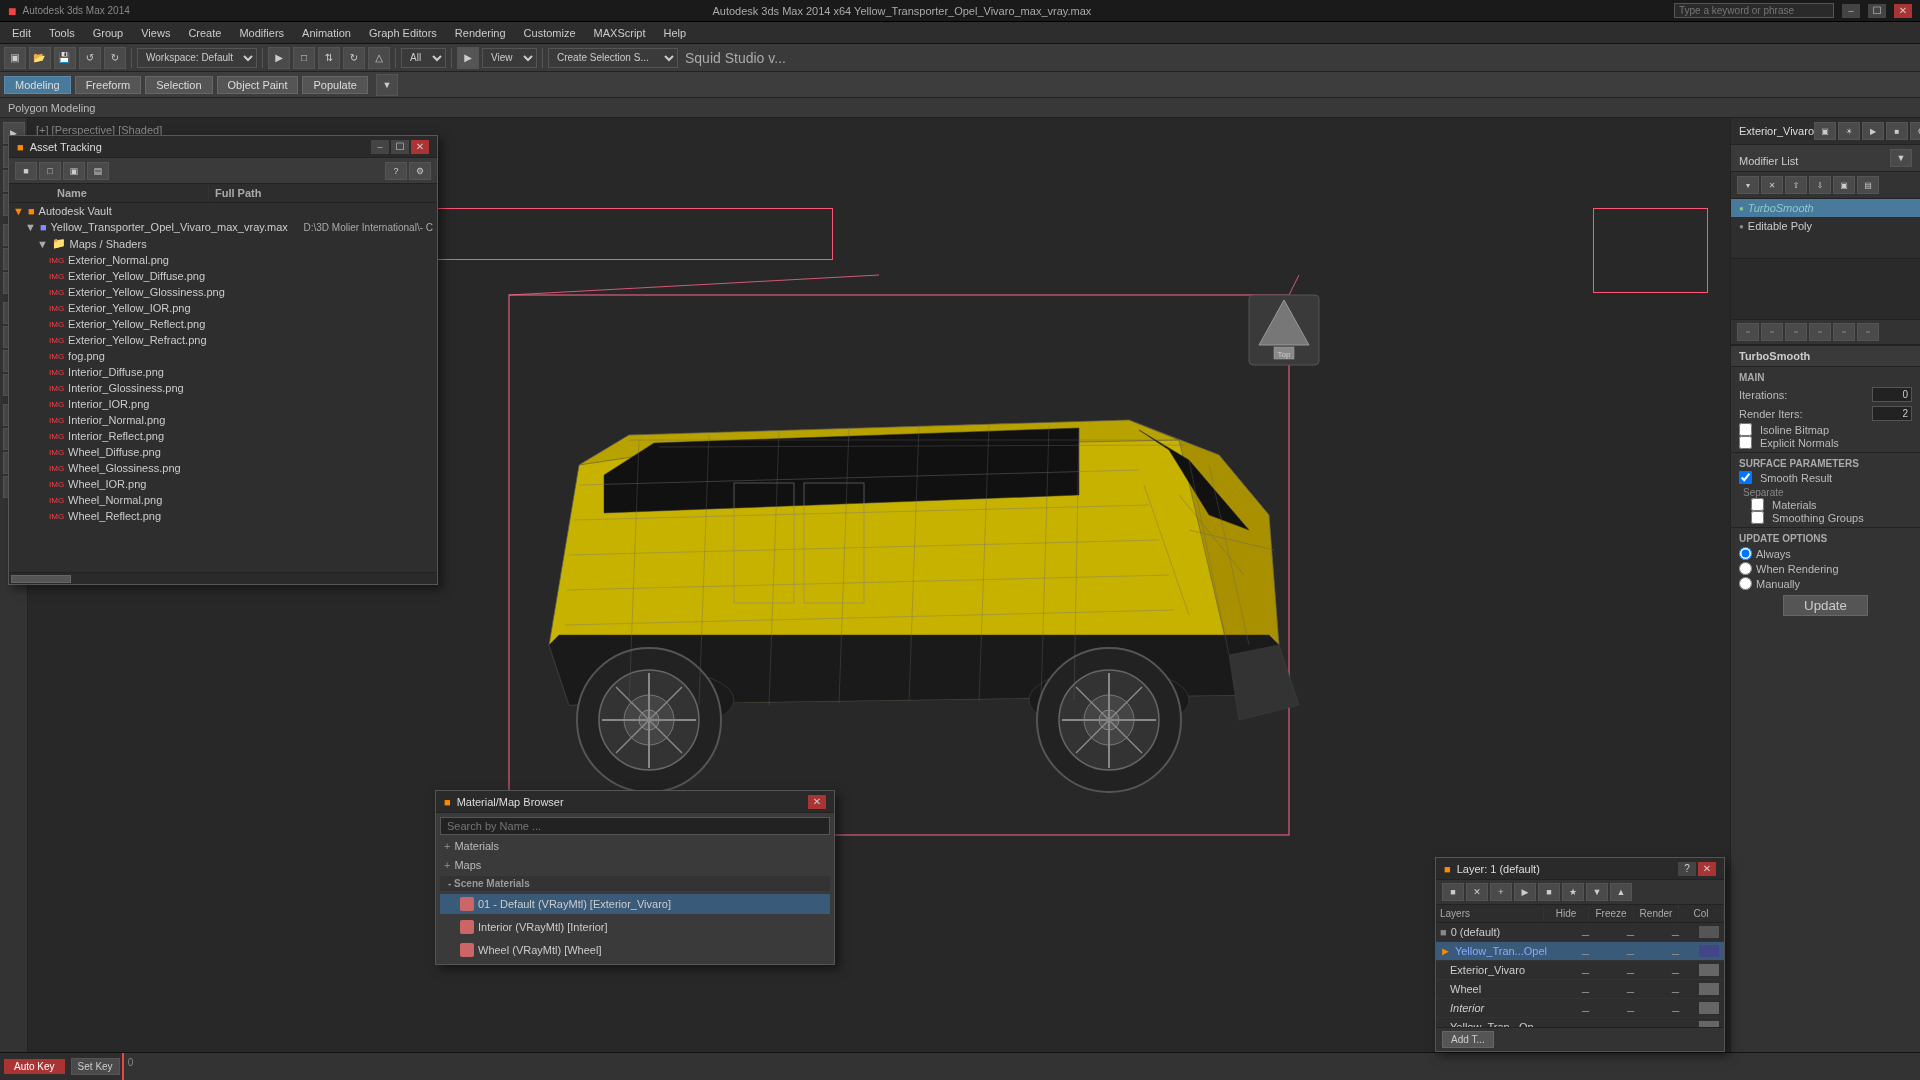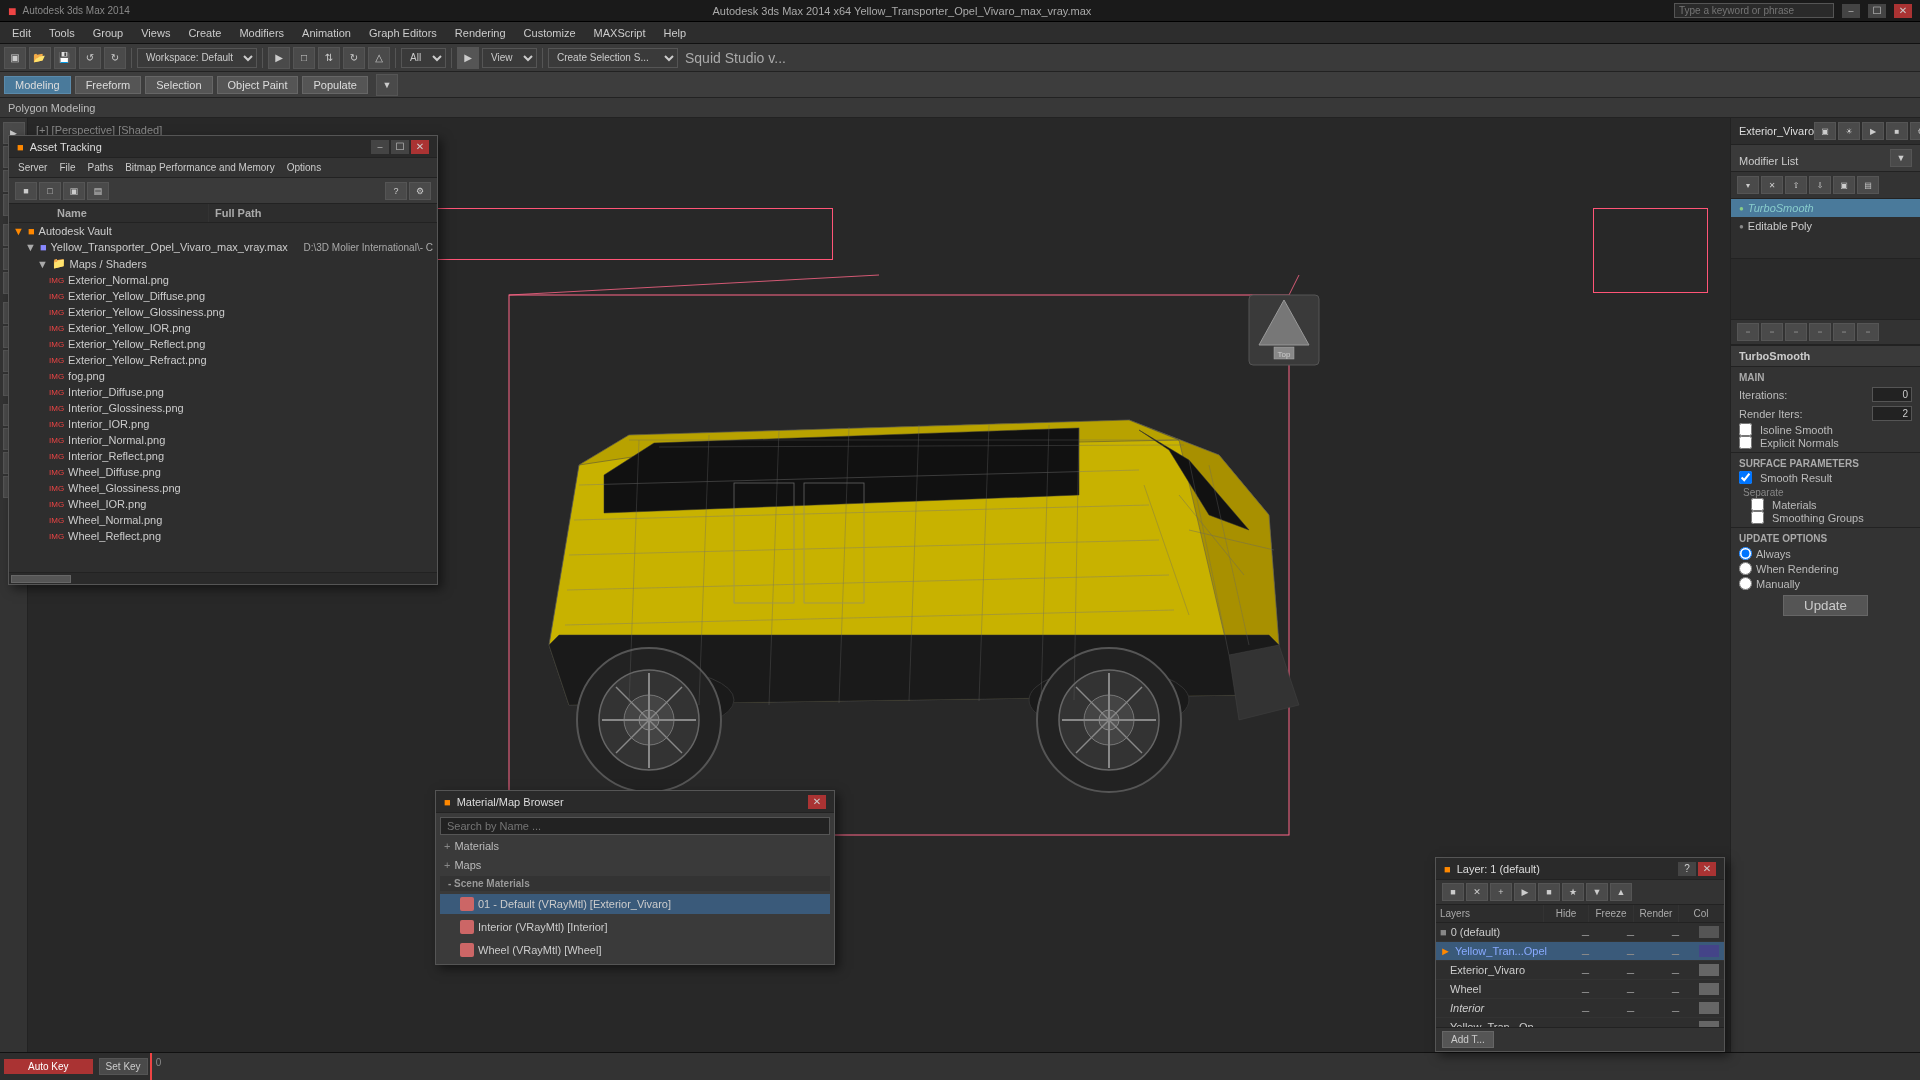--- a/index.html
+++ b/index.html
@@ -414,21 +414,21 @@
       <div class="ts-row">
         <span class="ts-label">Iterations:</span>
         <input type="text" class="ts-input" value="0" style="background: rgb(34, 34, 34); border: 1px solid rgb(85, 85, 85); color: rgb(204, 204, 204); width: 40px; font-size: 10px; padding: 1px 3px;">
       </div>
       <div class="ts-row">
         <span class="ts-label">Render Iters:</span>
         <input type="text" class="ts-input" value="2" style="background: rgb(34, 34, 34); border: 1px solid rgb(85, 85, 85); color: rgb(204, 204, 204); width: 40px; font-size: 10px; padding: 1px 3px;">
       </div>
       <div class="checkbox-row">
         <input type="checkbox" class="ts-checkbox" style="">
-        <span class="ts-label">Isoline Smooth</span>
+        <span class="ts-label">Isoline Bitmap</span>
       </div>
       <div class="checkbox-row">
         <input type="checkbox" class="ts-checkbox" style="">
         <span class="ts-label">Explicit Normals</span>
       </div>
     </div>
 
     <div style="padding:3px 8px; border-top:1px solid #222;">
       <div class="ts-section-header">
         <span>Surface Parameters</span>
@@ -466,48 +466,41 @@
         <input type="radio" name="update" style="">
         <span class="radio-label">Manually</span>
       </div>
       <button class="update-btn">Update</button>
     </div>
 
   </div>
 </div>
 
 <div id="anim-bar">
-  <button style="background:#a33;border:none;color:white;padding:2px 24px;margin:12px 4px;cursor:pointer;font-size:10px;">Auto Key</button>
+  <button style="background:#a33;border:none;color:white;padding:2px 10px;margin:12px 4px;cursor:pointer;font-size:10px;">Auto Key</button>
   <button style="background:#4a4a4a;border:1px solid #555;color:#ccc;padding:2px 6px;margin:0 2px;cursor:pointer;font-size:10px;">Set Key</button>
   <div id="timeline">
     <div class="timeline-marker"></div>
     <div style="position:absolute; top:4px; left:0; right:0; display:flex; align-items:center; padding:0 6px;">
       <span style="color:#888; font-size:10px; user-select:none;">0</span>
     </div>
   </div>
 </div>
 
 <div id="asset-window">
   <div id="asset-titlebar">
     <div id="asset-title">
       <span style="color:#f80;">■</span>
       <span>Asset Tracking</span>
     </div>
     <div id="asset-winbtns">
       <button class="win-btn">⎯</button>
       <button class="win-btn">☐</button>
       <button class="win-btn" style="background:#a33;">✕</button>
     </div>
-  </div>
-  <div id="asset-menubar">
-    <span class="menu-item" style="font-size:10px; padding:1px 5px;">Server</span>
-    <span class="menu-item" style="font-size:10px; padding:1px 5px;">File</span>
-    <span class="menu-item" style="font-size:10px; padding:1px 5px;">Paths</span>
-    <span class="menu-item" style="font-size:10px; padding:1px 5px;">Bitmap Performance and Memory</span>
-    <span class="menu-item" style="font-size:10px; padding:1px 5px;">Options</span>
   </div>
   <div id="asset-toolbar">
     <div style="display:flex; gap:2px;">
       <button class="tb-btn" style="height:18px;width:18px;font-size:9px;">■</button>
       <button class="tb-btn" style="height:18px;width:18px;font-size:9px;">□</button>
       <button class="tb-btn" style="height:18px;width:18px;font-size:9px;">▣</button>
       <button class="tb-btn" style="height:18px;width:18px;font-size:9px;">▤</button>
     </div>
     <div style="display:flex; gap:2px;">
       <button class="tb-btn" style="height:18px;width:18px;font-size:9px;">?</button>

